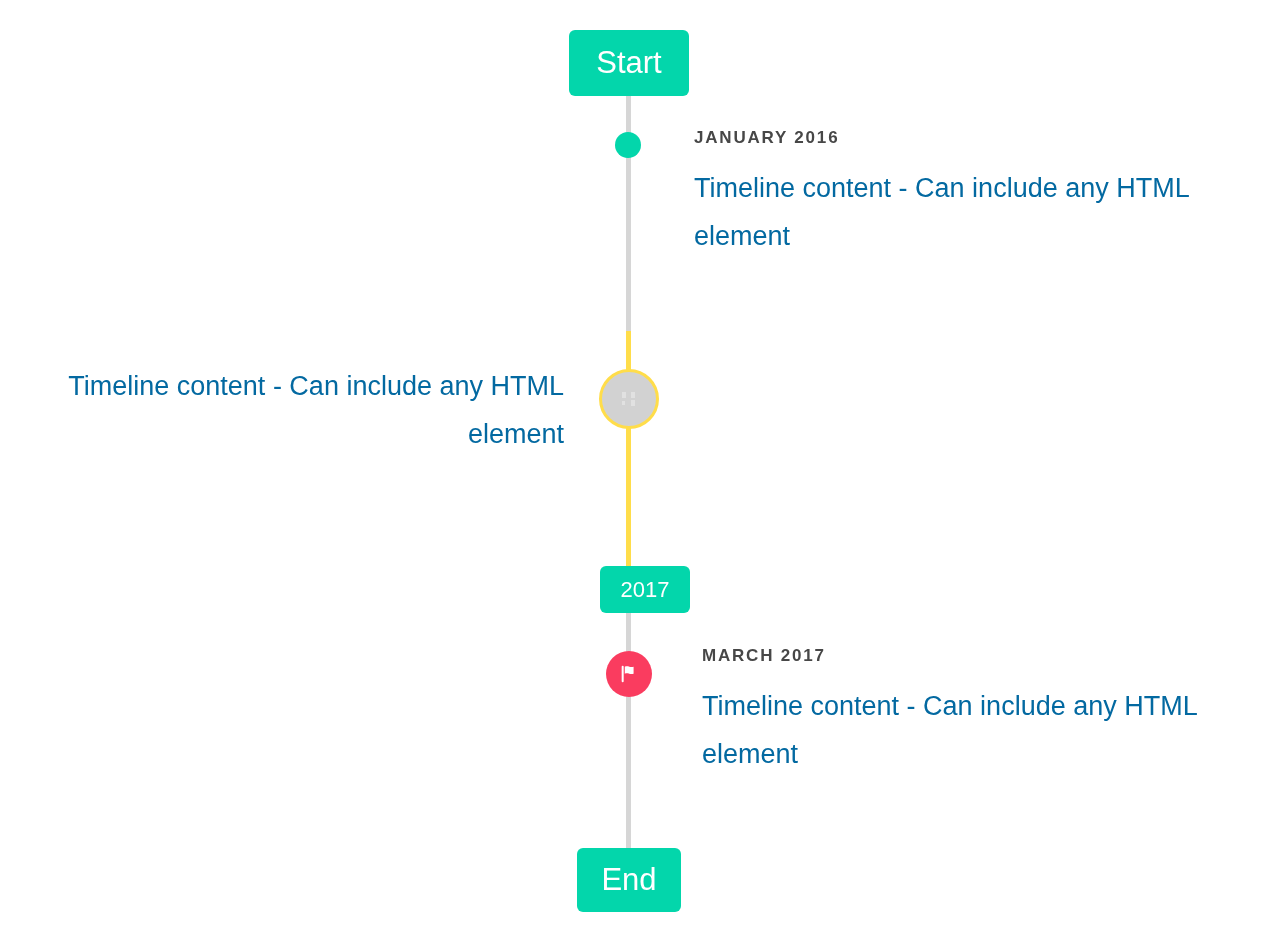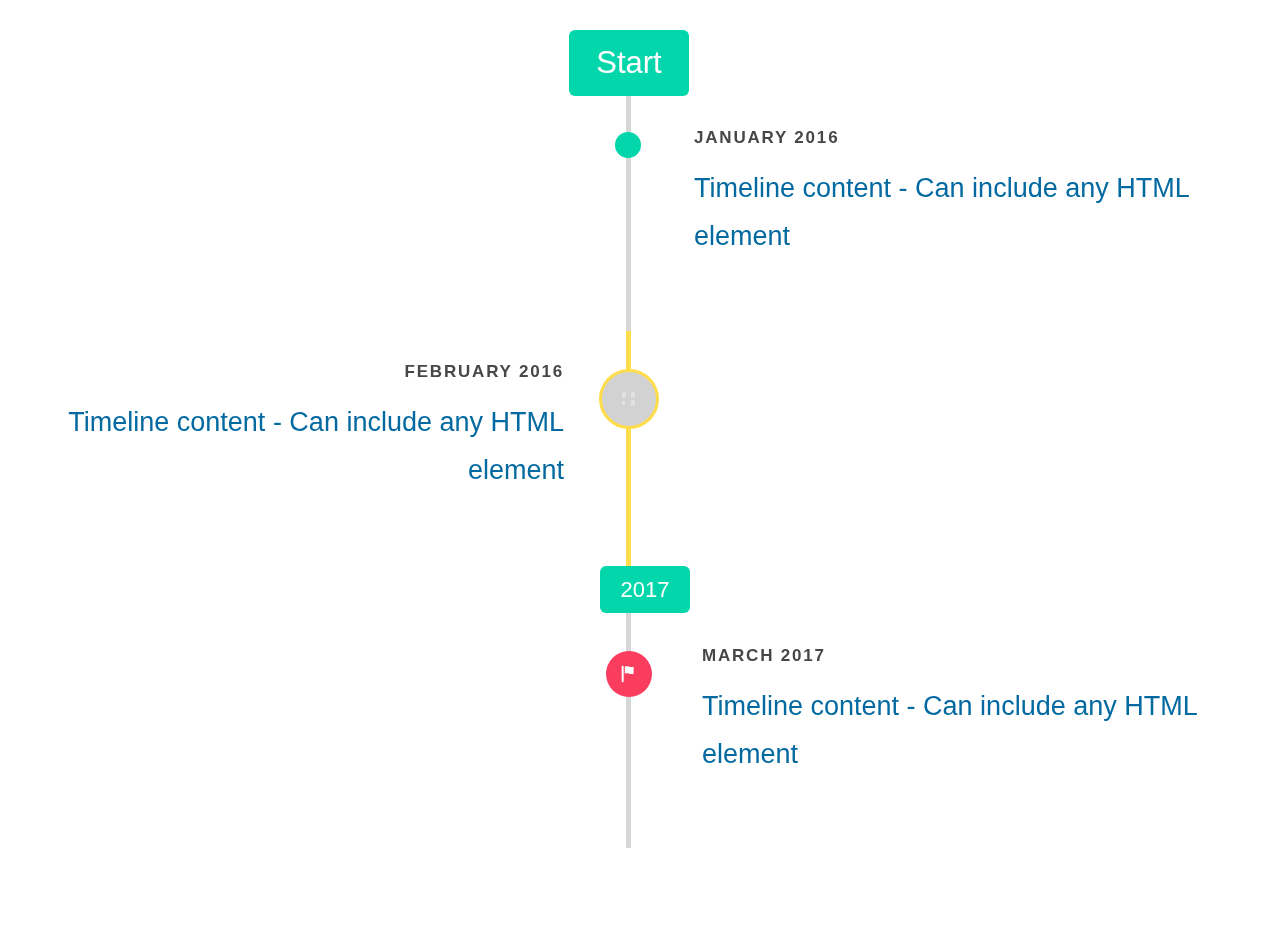--- a/index.html
+++ b/index.html
@@ -153,21 +153,20 @@
     <div class="side-empty"></div>
     <div class="side-right">
       <p class="evt-date">JANUARY 2016</p>
       <p class="evt-body">Timeline content - Can include any HTML element</p>
     </div>
   </div>
   <div class="marker marker-dot"></div>
 
   <div class="row row-feb">
     <div class="side-left">
-      <p class="evt-date">FEBRUARY 2016</p>
       <p class="evt-body">Timeline content - Can include any HTML element</p>
     </div>
     <div class="side-empty"></div>
   </div>
   <div class="marker marker-photo">
     <span class="broken-img-glyph">
       <span class="g1"></span>
         <span class="g2"></span>
         <span class="g3"></span>
         <span class="g4"></span>
@@ -185,14 +184,15 @@
   </div>
   <div class="marker marker-flag">
     <span>
       <svg width="22" height="22" viewBox="0 0 24 24" aria-hidden="true">
         <rect x="4" y="3" width="2.2" height="18" rx="1.1" fill="#ffffff"></rect>
         <path d="M7.4 4.1 c3.6 -1.5 6 1.4 9.6 0 v7.6 c-3.6 1.4 -6 -1.5 -9.6 0 z" fill="#ffffff"></path>
       </svg>
     </span>
   </div>
 
+  <div class="cap cap-end">End</div>
 
 </div>
 
 </body></html>

